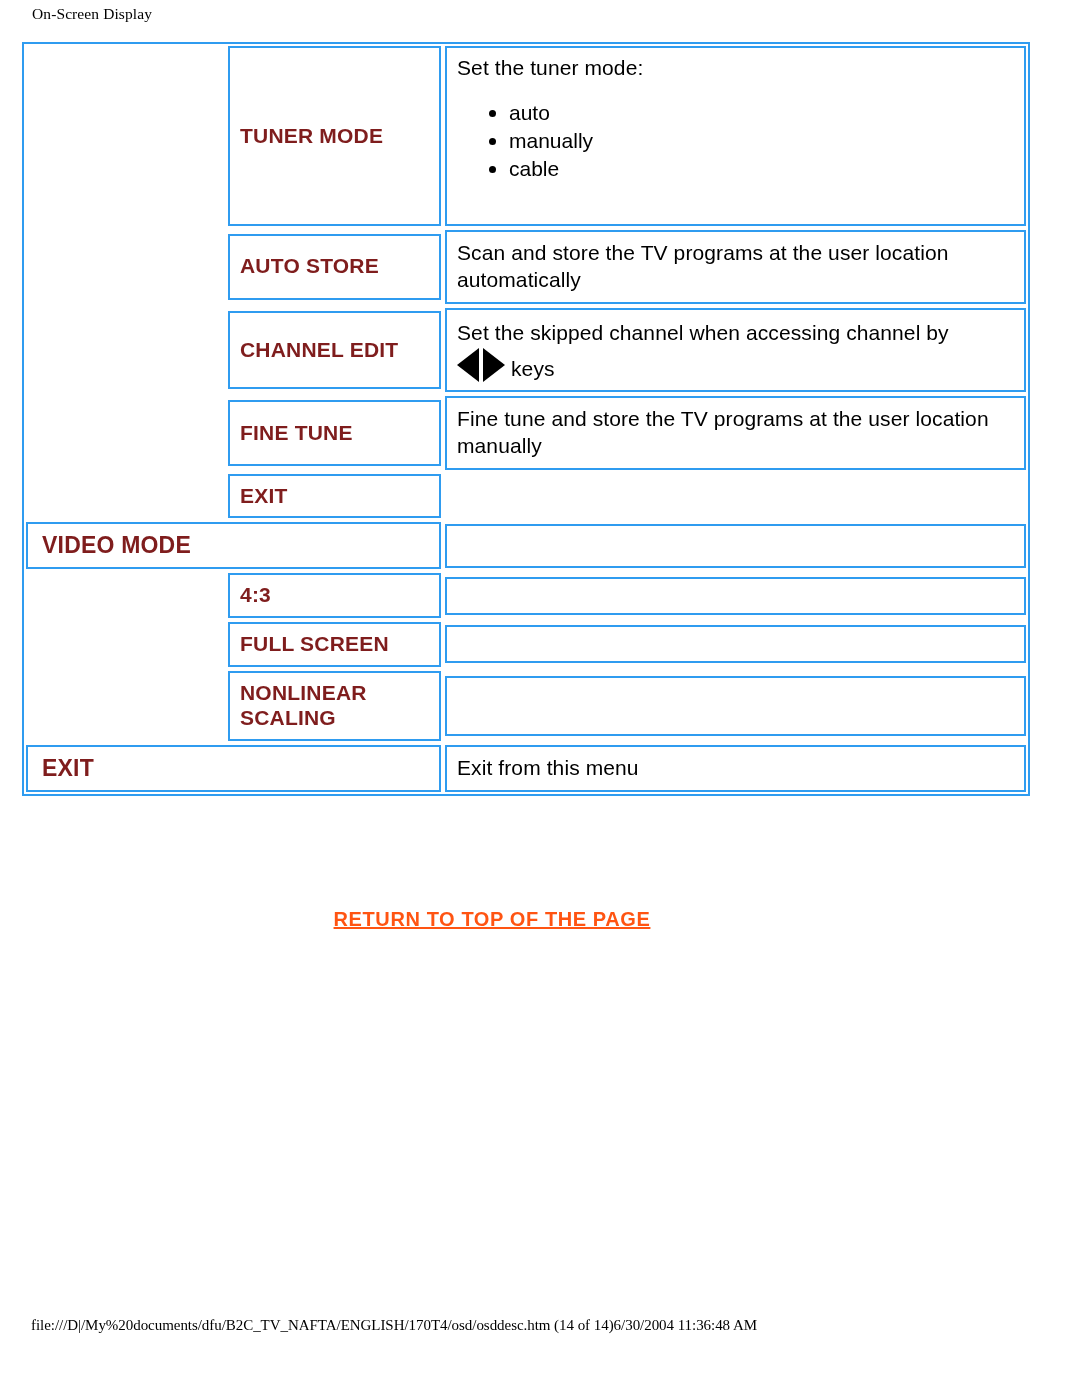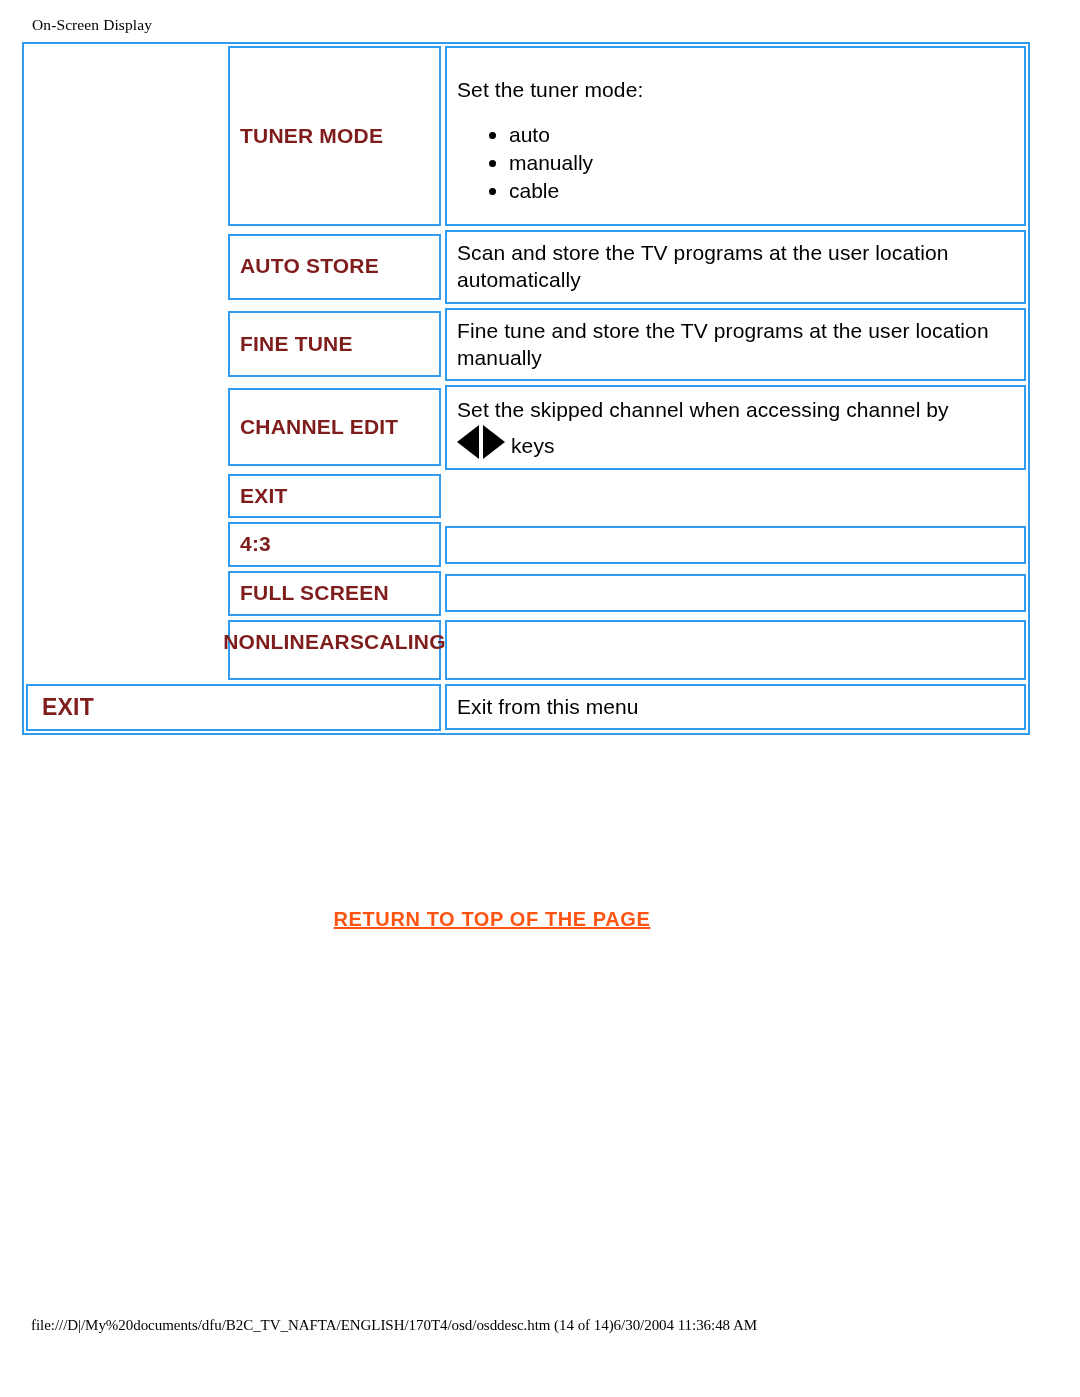--- a/index.html
+++ b/index.html
@@ -12,21 +12,21 @@
     height: 1397px;
     position: relative;
     font-family: "Liberation Sans", sans-serif;
     -webkit-font-smoothing: antialiased;
   }
 
   
   .page-header {
     position: absolute;
     left: 32px;
-    top: 16px;
+    top: 5px;
     font-family: "Liberation Serif", serif;
     font-size: 15.5px;
     color: #000000;
     letter-spacing: 0.1px;
     white-space: nowrap;
   }
 
   
   .osd-table-wrap {
     position: absolute;
@@ -167,21 +167,21 @@
     <tr>
       <td class="noborder">
         <span class="spacer"></span>
       </td>
       <td>
         <div class="cellbox" style="min-height:180px; display:flex; align-items:center;">
           <span class="lbl">TUNER MODE</span>
         </div>
       </td>
       <td>
-        <div class="cellbox" style="min-height:180px; padding-top:28px;">
+        <div class="cellbox" style="min-height:180px; padding-top:6px;">
           <div class="desc">Set the tuner mode:</div>
           <ul class="bullets">
             <li>auto</li>
             <li>manually</li>
             <li>cable</li>
           </ul>
         </div>
       </td>
     </tr>
 
@@ -190,36 +190,20 @@
         <span class="spacer"></span>
       </td>
       <td>
         <div class="cellbox" style="min-height:66px; display:flex; align-items:center;">
           <span class="lbl">AUTO STORE</span>
         </div>
       </td>
       <td>
         <div class="cellbox" style="min-height:66px; display:flex; align-items:center;">
           <span class="desc">Scan and store the TV programs at the user location automatically</span>
-        </div>
-      </td>
-    </tr>
-
-    <tr>
-      <td class="noborder">
-        <span class="spacer"></span>
-      </td>
-      <td>
-        <div class="cellbox" style="min-height:66px; display:flex; align-items:center;">
-          <span class="lbl">FINE TUNE</span>
-        </div>
-      </td>
-      <td>
-        <div class="cellbox" style="min-height:66px; display:flex; align-items:center;">
-          <span class="desc">Fine tune and store the TV programs at the user location manually</span>
         </div>
       </td>
     </tr>
 
     <tr>
       <td class="noborder">
         <span class="spacer"></span>
       </td>
       <td>
         <div class="cellbox" style="min-height:78px; display:flex; align-items:center;">
@@ -236,29 +220,57 @@
           </div>
         </div>
       </td>
     </tr>
 
     <tr>
       <td class="noborder">
         <span class="spacer"></span>
       </td>
       <td>
+        <div class="cellbox" style="min-height:66px; display:flex; align-items:center;">
+          <span class="lbl">FINE TUNE</span>
+        </div>
+      </td>
+      <td>
+        <div class="cellbox" style="min-height:66px; display:flex; align-items:center;">
+          <span class="desc">Fine tune and store the TV programs at the user location manually</span>
+        </div>
+      </td>
+    </tr>
+
+    <tr>
+      <td class="noborder">
+        <span class="spacer"></span>
+      </td>
+      <td>
         <div class="cellbox" style="min-height:38px; display:flex; align-items:center;">
           <span class="lbl">EXIT</span>
         </div>
       </td>
       <td class="noborder">
         <span class="spacer"></span>
       </td>
     </tr>
 
+    <tr>
+      <td colspan="2">
+        <div class="cellbox" style="min-height:44px; display:flex; align-items:center; padding-left:14px;">
+          <span class="lbl" style="font-size:23px;">VIDEO MODE</span>
+        </div>
+      </td>
+      <td>
+        <div class="cellbox plain" style="min-height:44px;">
+          <span class="desc"></span>
+        </div>
+      </td>
+    </tr>
 
 
     <tr>
       <td class="noborder">
         <span class="spacer"></span>
       </td>
       <td>
         <div class="cellbox" style="min-height:38px; display:flex; align-items:flex-start;">
           <span class="lbl">4:3</span>
         </div>
@@ -284,21 +296,21 @@
           <span class="desc"></span>
         </div>
       </td>
     </tr>
 
     <tr>
       <td class="noborder">
         <span class="spacer"></span>
       </td>
       <td>
-        <div class="cellbox" style="min-height:60px; display:flex; justify-content:center;">
+        <div class="cellbox" style="min-height:60px; display:flex; flex-direction:column; justify-content:center;">
           <span class="lbl">NONLINEAR</span>
           <span class="lbl">SCALING</span>
         </div>
       </td>
       <td>
         <div class="cellbox plain" style="min-height:60px;">
           <span class="desc"></span>
         </div>
       </td>
     </tr>

